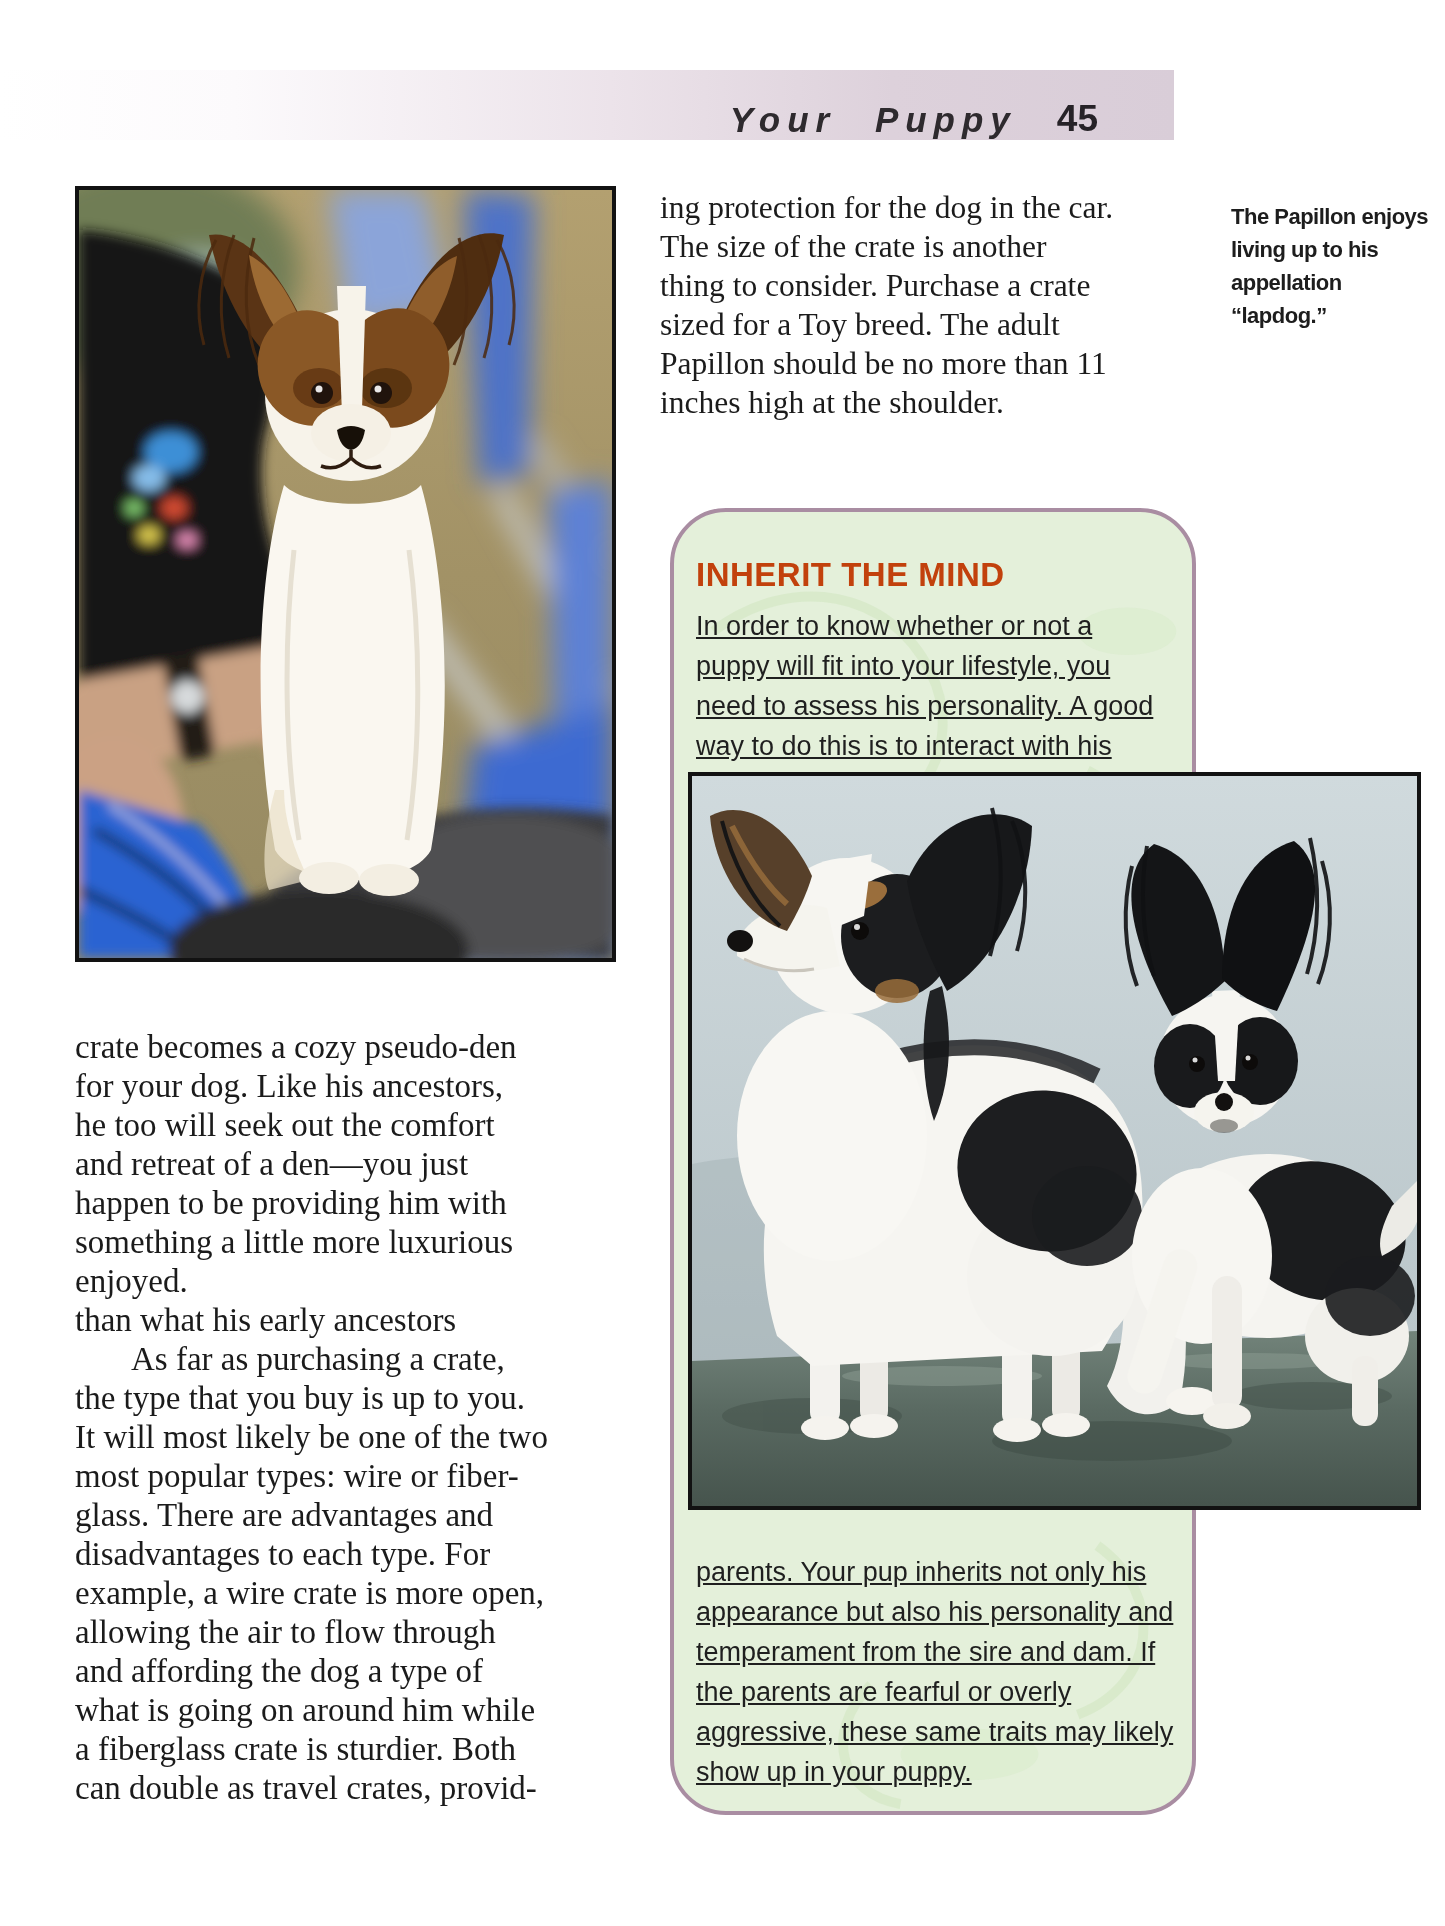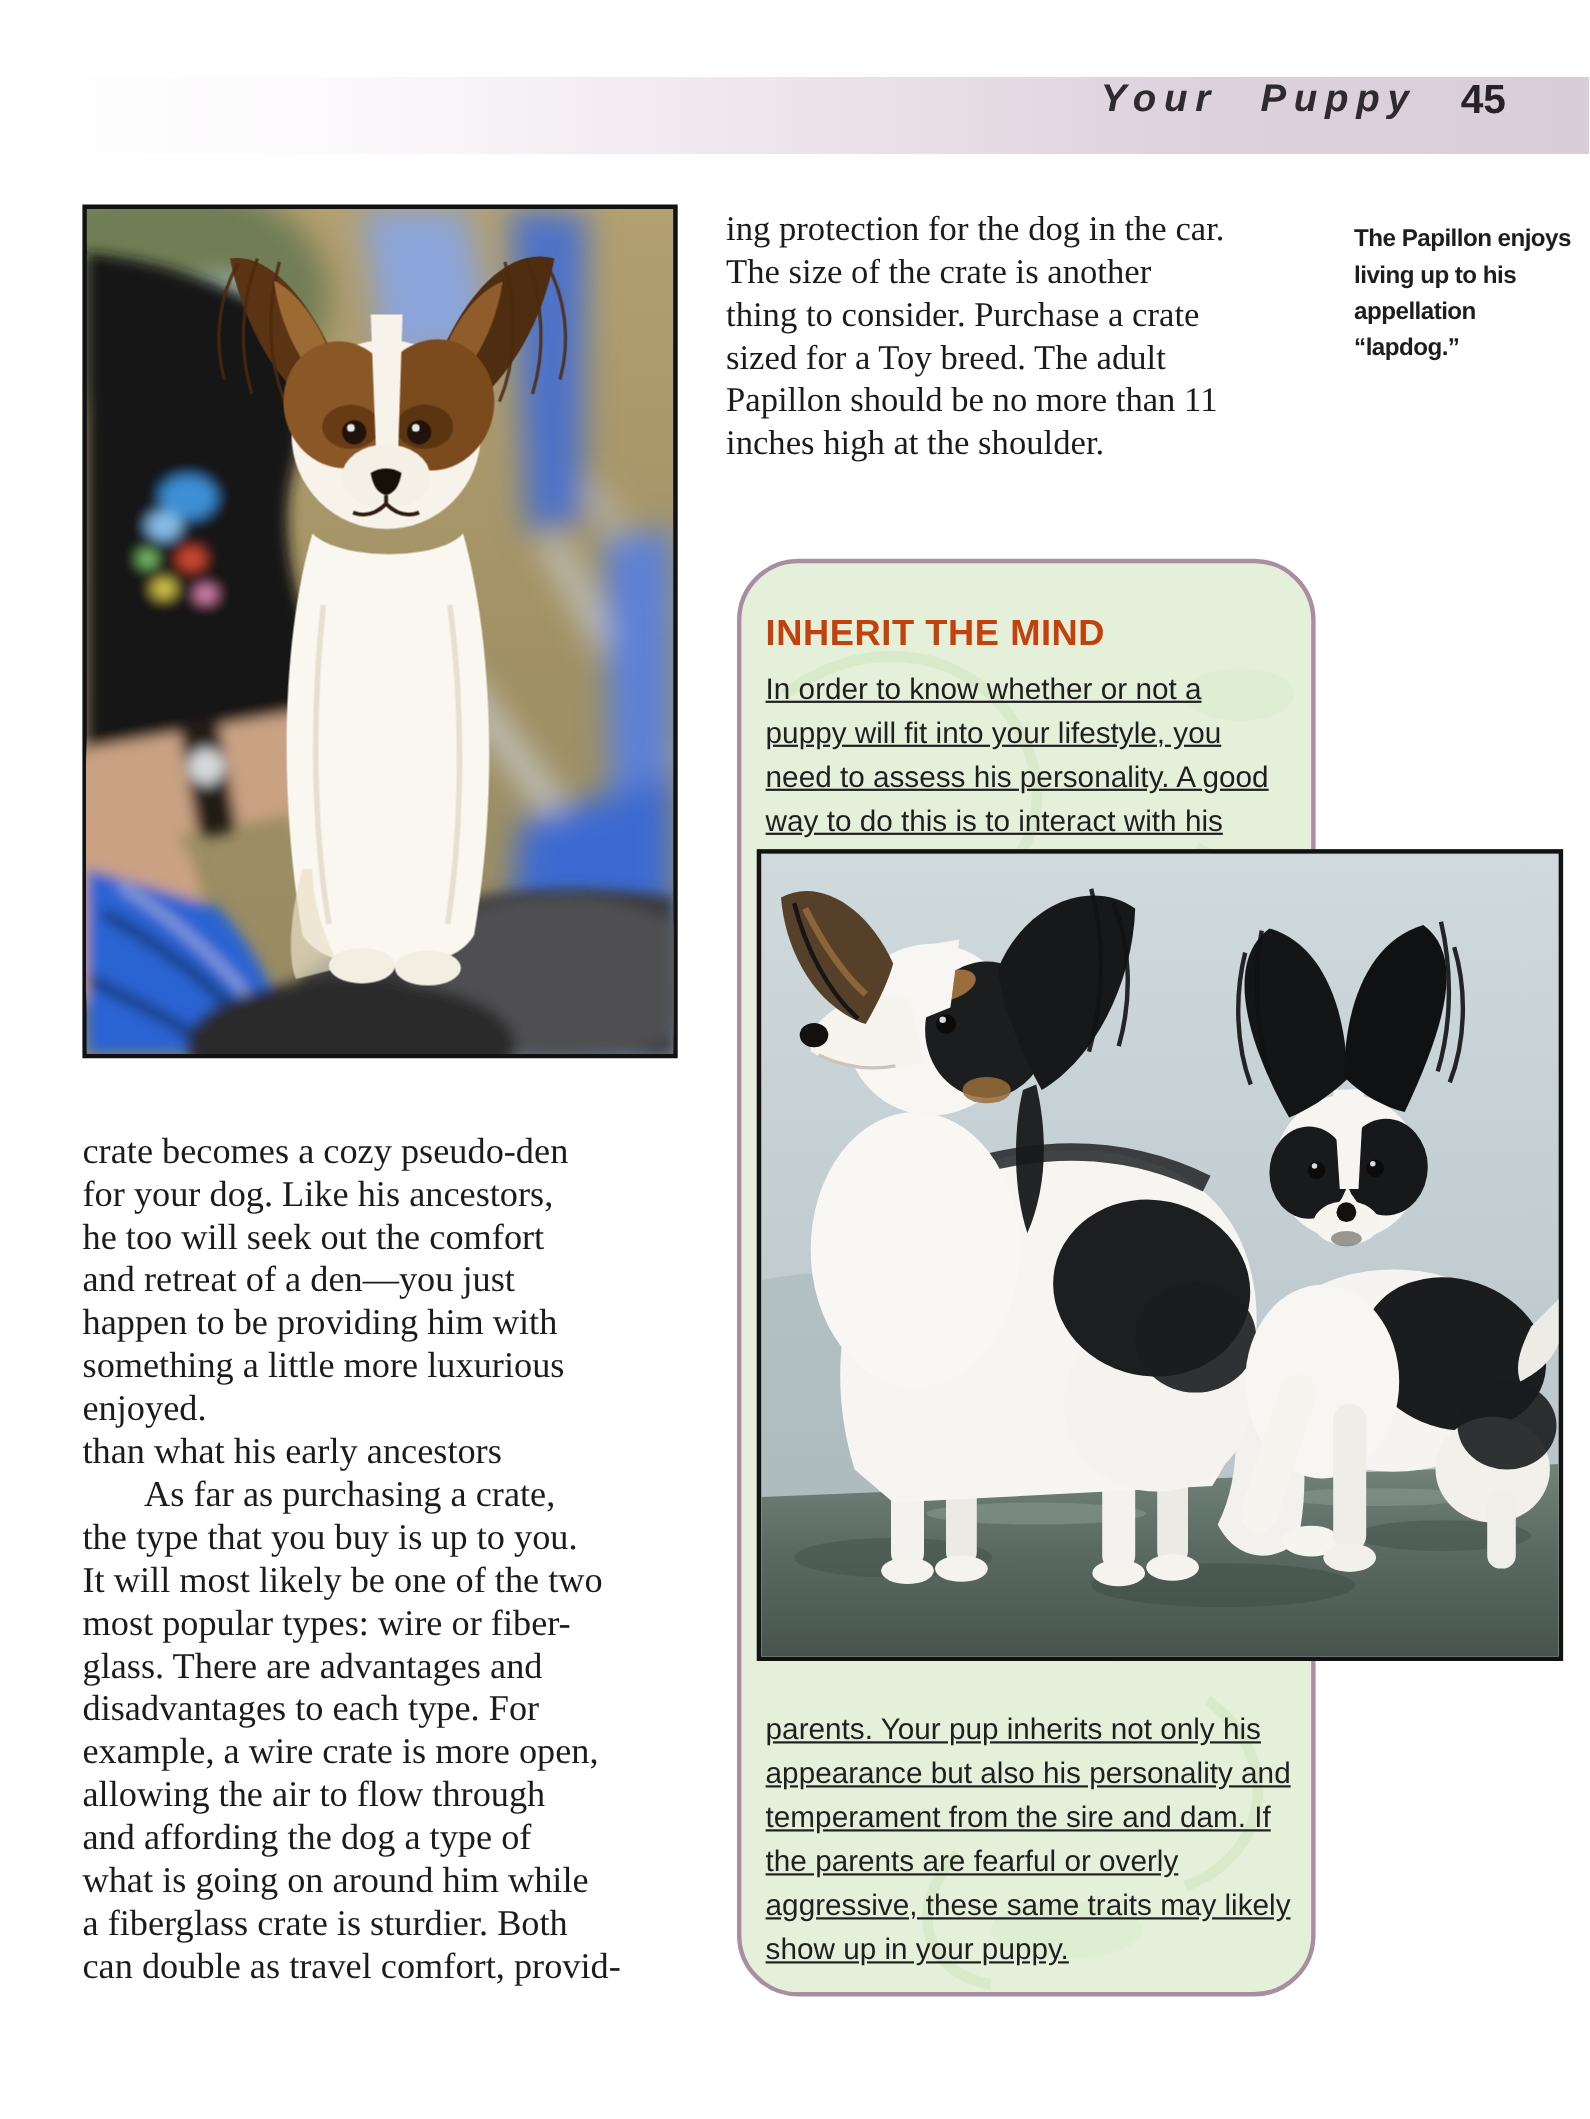--- a/index.html
+++ b/index.html
@@ -1,22 +1,22 @@
 <!DOCTYPE html>
 <html><head>
 <meta charset="utf-8">
 <style>
   html,body{margin:0;padding:0;background:#ffffff;}
   .page{position:relative;width:1445px;height:1926px;background:#ffffff;overflow:hidden;
         font-family:"Liberation Serif",serif;}
 
   
-  .header-bar{position:absolute;left:0;top:70px;width:1445px;height:70px;
+  .header-bar{position:absolute;left:0;top:70px;width:1174px;height:70px;
     background:linear-gradient(to right,#ffffff 0%,#fcfafc 20%,#ece3ea 52%,#ddd1db 76%,#d9cdd8 100%);
-    display:flex;align-items:flex-start;justify-content:flex-end;}
+    display:flex;align-items:flex-end;justify-content:flex-end;}
   .header-title{font-family:"Liberation Sans",sans-serif;font-style:italic;font-weight:bold;
     font-size:35px;letter-spacing:7px;word-spacing:22px;color:#2e2a2e;white-space:nowrap;}
   .header-num{font-family:"Liberation Sans",sans-serif;font-weight:bold;font-size:37px;
     color:#262227;margin-left:40px;margin-right:76px;}
 
   
   .photo-frame{position:absolute;border:4px solid #121212;overflow:hidden;background:#999;}
   .photo1{left:75px;top:186px;width:533px;height:768px;}
   .photo2{left:688px;top:772px;width:725px;height:730px;z-index:3;}
   .photo-frame svg{display:block;width:100%;height:100%;}
@@ -162,21 +162,21 @@
         <div class="tline">the type that you buy is up to you.</div>
         <div class="tline">It will most likely be one of the two</div>
         <div class="tline">most popular types: wire or fiber-</div>
         <div class="tline">glass. There are advantages and</div>
         <div class="tline">disadvantages to each type. For</div>
         <div class="tline">example, a wire crate is more open,</div>
         <div class="tline">allowing the air to flow through</div>
         <div class="tline">and affording the dog a type of</div>
         <div class="tline">what is going on around him while</div>
         <div class="tline">a fiberglass crate is sturdier. Both</div>
-        <div class="tline">can double as travel comfort, provid-</div>
+        <div class="tline">can double as travel crates, provid-</div>
       </div>
   </div>
 
   <div class="serif-block right-col">
       <div class="tline">ing protection for the dog in the car.</div>
       <div class="tline">The size of the crate is another</div>
       <div class="tline">thing to consider. Purchase a crate</div>
       <div class="tline">sized for a Toy breed. The adult</div>
       <div class="tline">Papillon should be no more than 11</div>
       <div class="tline">inches high at the shoulder.</div>

